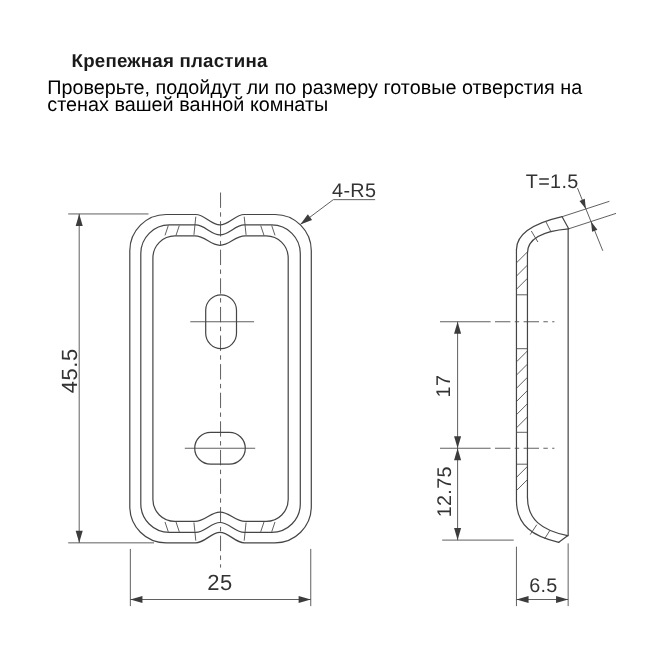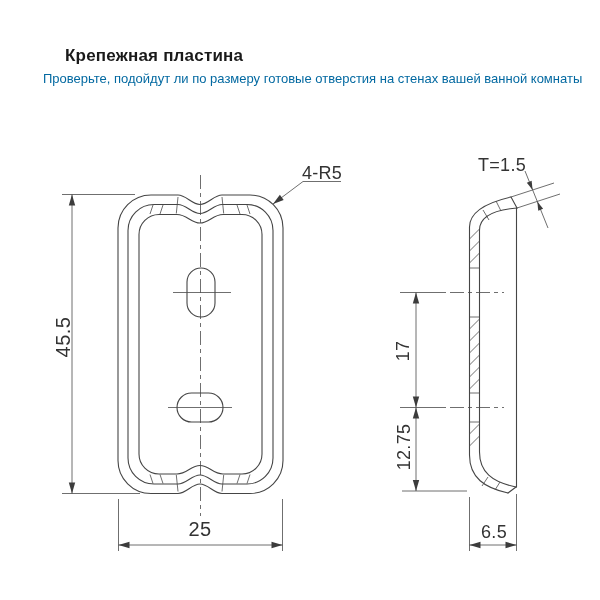--- a/index.html
+++ b/index.html
@@ -8,21 +8,21 @@
     font-family:"Liberation Sans", sans-serif;
     position:relative;overflow:hidden;
   }
   .page{position:absolute;inset:0;background:#fff;}
   .title{
     position:absolute;left:43px;top:46px;
     font-size:17px;font-weight:bold;color:#1a1a1a;letter-spacing:.2px;margin-left:22px;
   }
   .desc{
     position:absolute;left:43px;top:71px;
-    font-size:13px;line-height:16px;color:#0369a1;width:540px;
+    font-size:18px;line-height:16px;color:#000000;width:540px;
   }
   svg{position:absolute;left:0;top:0;}
   .ln{stroke:#454545;stroke-width:1.1;fill:none;stroke-linecap:round;}
   .thin{stroke:#4a4a4a;stroke-width:.8;fill:none;}
   .chain{stroke:#4a4a4a;stroke-width:.8;fill:none;stroke-dasharray:14 4 4 4;}
   .hatch{stroke:#4a4a4a;stroke-width:.8;fill:none;}
   .arr{fill:#3c3c3c;stroke:none;}
   .dimtxt{font-family:"Liberation Sans",sans-serif;font-size:20px;fill:#333;letter-spacing:.5px;}
   .dimtxt-sm{font-family:"Liberation Sans",sans-serif;font-size:18px;fill:#333;letter-spacing:.3px;}
 </style>

